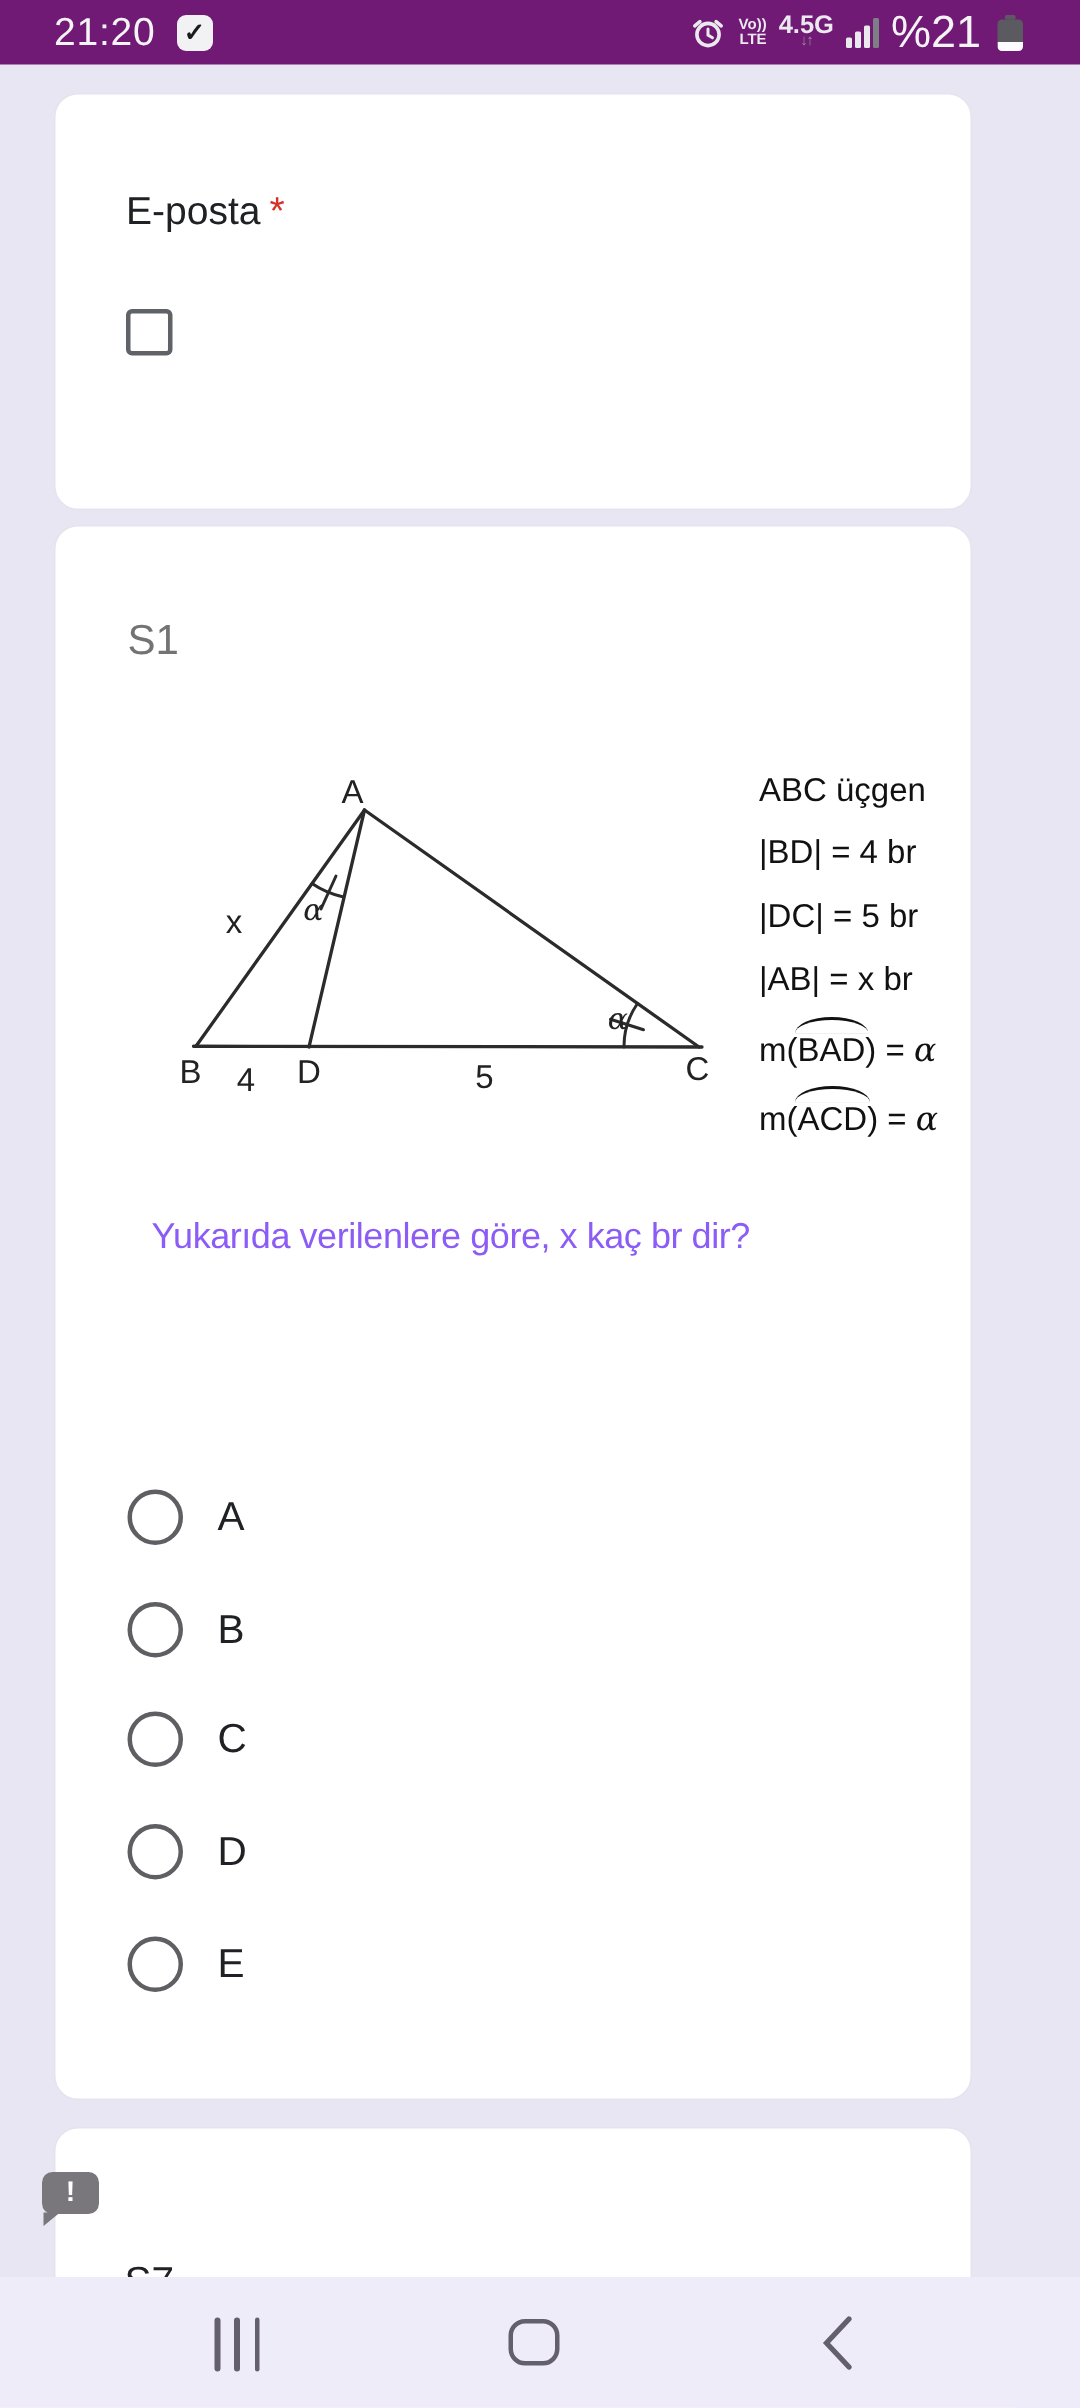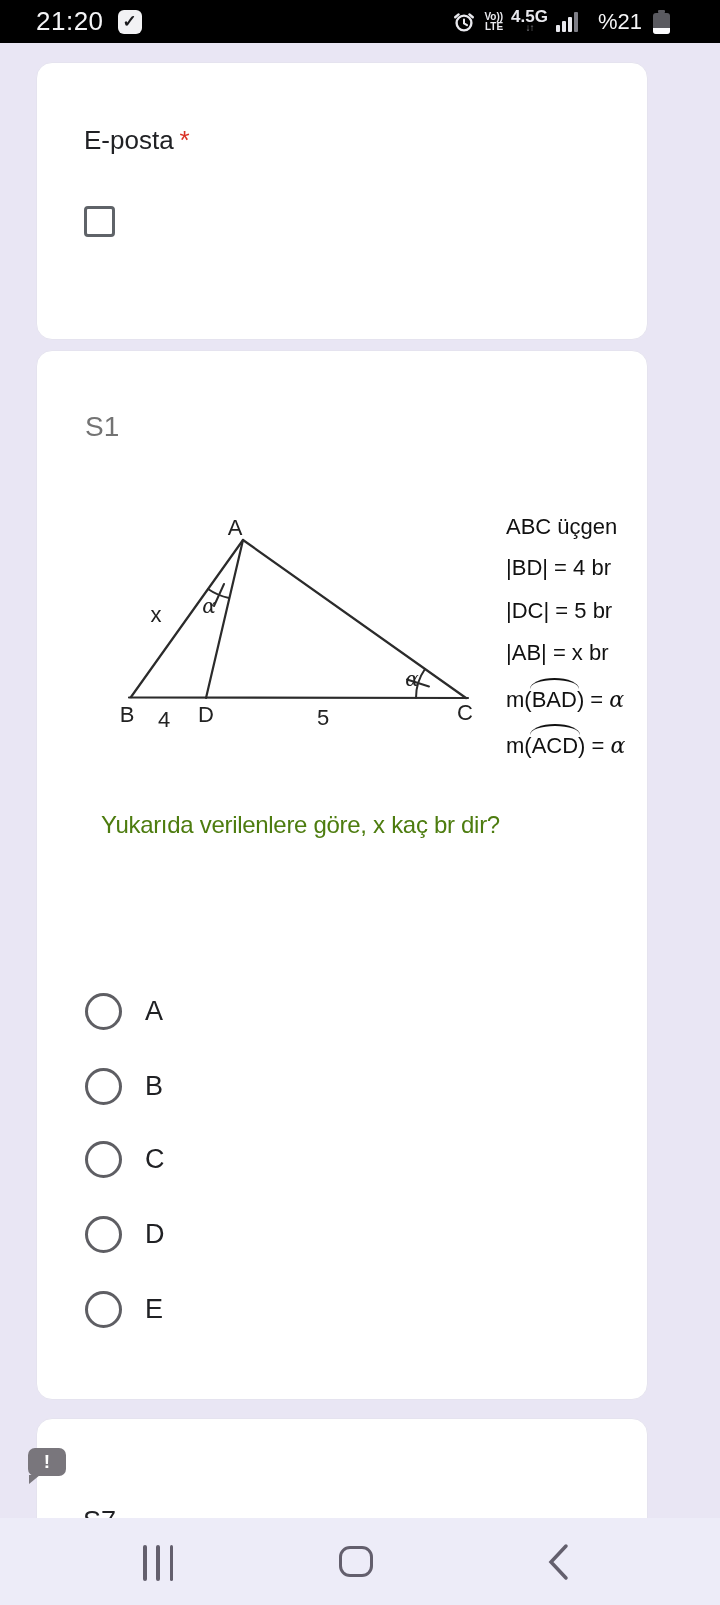--- a/index.html
+++ b/index.html
@@ -7,40 +7,40 @@
   body {
     position:relative;
     background:#e9e6f4;
     font-family:"Liberation Sans", sans-serif;
     color:#202124;
     overflow:hidden;
   }
   
   .status-bar {
     position:absolute; left:0; top:0; width:720px; height:43px;
-    background:#000000; color:#f4f4f6;
+    background:#701a75; color:#f4f4f6;
     display:flex; align-items:center;
-    padding:0 50px 0 36px;
+    padding:0 38px 0 36px;
   }
   .sb-time { font-size:26px; letter-spacing:0.5px; }
   .sb-check {
     width:24px; height:24px; margin-left:14px; background:#f2f2f4;
     border-radius:6px; display:flex; align-items:center; justify-content:center;
     color:#1b1b1d; font-size:17px; font-weight:bold;
   }
   .sb-right { margin-left:auto; display:flex; align-items:center; gap:8px; }
   .sb-volte { font-size:10px; font-weight:bold; line-height:10px; color:#e9e9ee; text-align:right; }
   .sb-net { text-align:center; line-height:11px; }
   .sb-net .g { font-size:17px; font-weight:bold; color:#e9e9ee; }
   .sb-net .arr { font-size:10px; color:#8d8d94; letter-spacing:-1px; }
   .sb-bars { display:flex; align-items:flex-end; gap:2px; height:21px; }
   .sb-bars i { display:block; width:4px; border-radius:1px; background:#e9e9ee; }
   .sb-bars i:nth-child(1){height:7px;} .sb-bars i:nth-child(2){height:11px;}
   .sb-bars i:nth-child(3){height:15px;} .sb-bars i:nth-child(4){height:20px; background:#7e7e86;}
-  .sb-batt-pct { font-size:22px; margin-left:12px; }
+  .sb-batt-pct { font-size:30px; margin-left:0; }
   .sb-batt { position:relative; width:17px; height:24px; margin-left:3px; }
   .sb-batt .nub { position:absolute; top:0; left:5px; width:7px; height:3px; background:#5a5a60; border-radius:1px; }
   .sb-batt .case { position:absolute; top:3px; left:0; width:17px; height:21px; background:#5a5a60; border-radius:3px; overflow:hidden; }
   .sb-batt .charge { position:absolute; bottom:0; left:0; width:100%; height:6px; background:#fbfbfd; }
   
   .card {
     position:absolute; left:36px; width:612px; background:#ffffff;
     border:1px solid #e5e3ef; border-radius:16px;
   }
   #card-email { top:62px; height:278px; }
@@ -70,21 +70,21 @@
   .given .gl { position:absolute; left:0; white-space:nowrap; }
   .gl0 { top:0; } .gl1 { top:41px; } .gl2 { top:84px; } .gl3 { top:126px; }
   .gl4 { top:173px; } .gl5 { top:219px; }
   .given .alpha { font-family:"DejaVu Serif", serif; font-style:italic; }
   .arc-over { position:relative; display:inline-block; }
   .arc-over::before {
     content:""; position:absolute; left:-2px; right:-2px; top:-9px; height:9px;
     border-top:2.2px solid #111;
     border-radius:50% 50% 0 0 / 100% 100% 0 0;
   }
-  .q-text { position:absolute; left:64px; top:460px; font-size:24px; letter-spacing:-0.3px; color:#4d7c0f; }
+  .q-text { position:absolute; left:64px; top:460px; font-size:24px; letter-spacing:-0.3px; color:#8b5cf6; }
   .choices { position:absolute; left:0; top:528px; width:612px; height:34px; font-size:25px; letter-spacing:-0.5px; color:#161616; }
   .choices span { position:absolute; white-space:nowrap; }
   .choices span:nth-child(1){left:64px;} .choices span:nth-child(2){left:174px;}
   .choices span:nth-child(3){left:287px;} .choices span:nth-child(4){left:399px;}
   .choices span:nth-child(5){left:512px;}
   .opt-row { position:absolute; left:48px; height:37px; display:flex; align-items:center; }
   .opt-row .radio {
     width:37px; height:37px; border-radius:50%;
     border:3px solid #5e5e63; background:#fff; flex:0 0 auto;
   }

